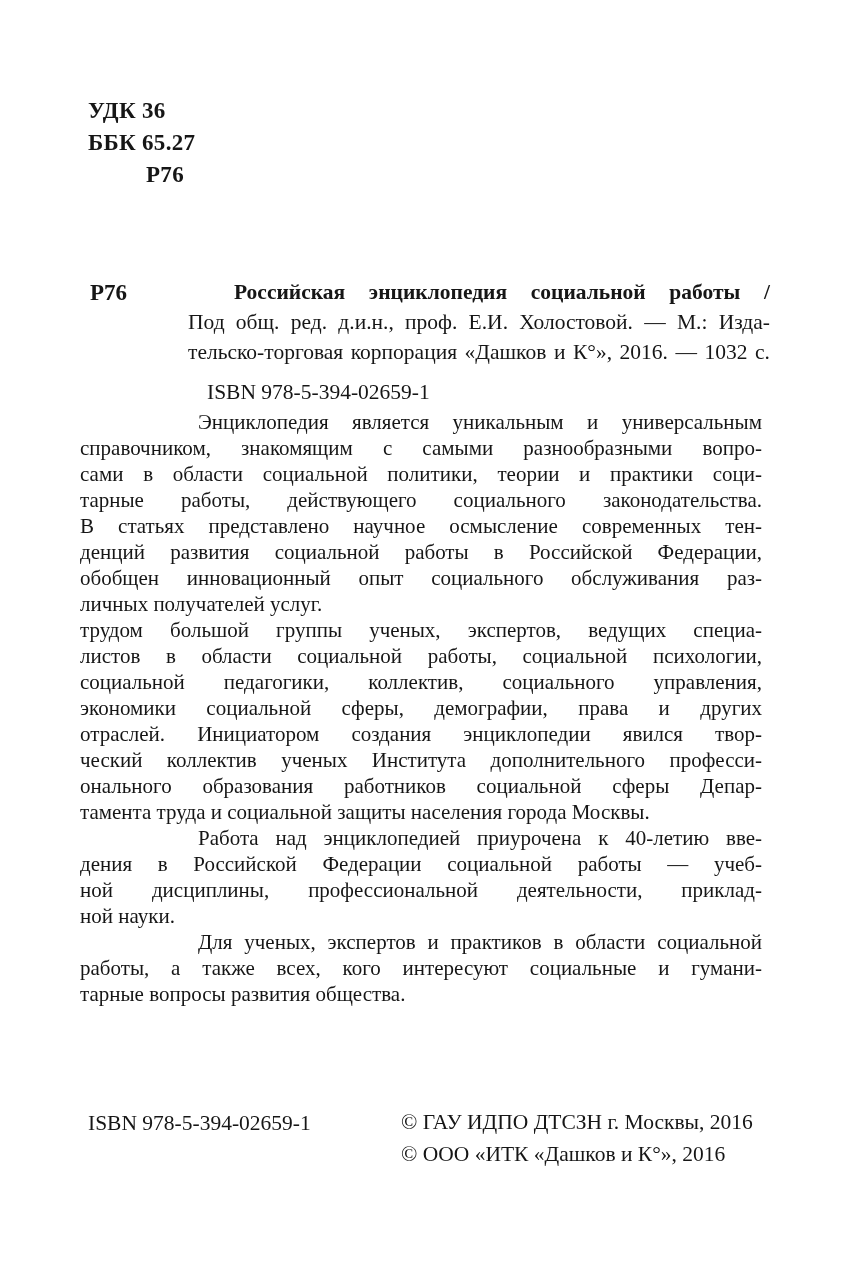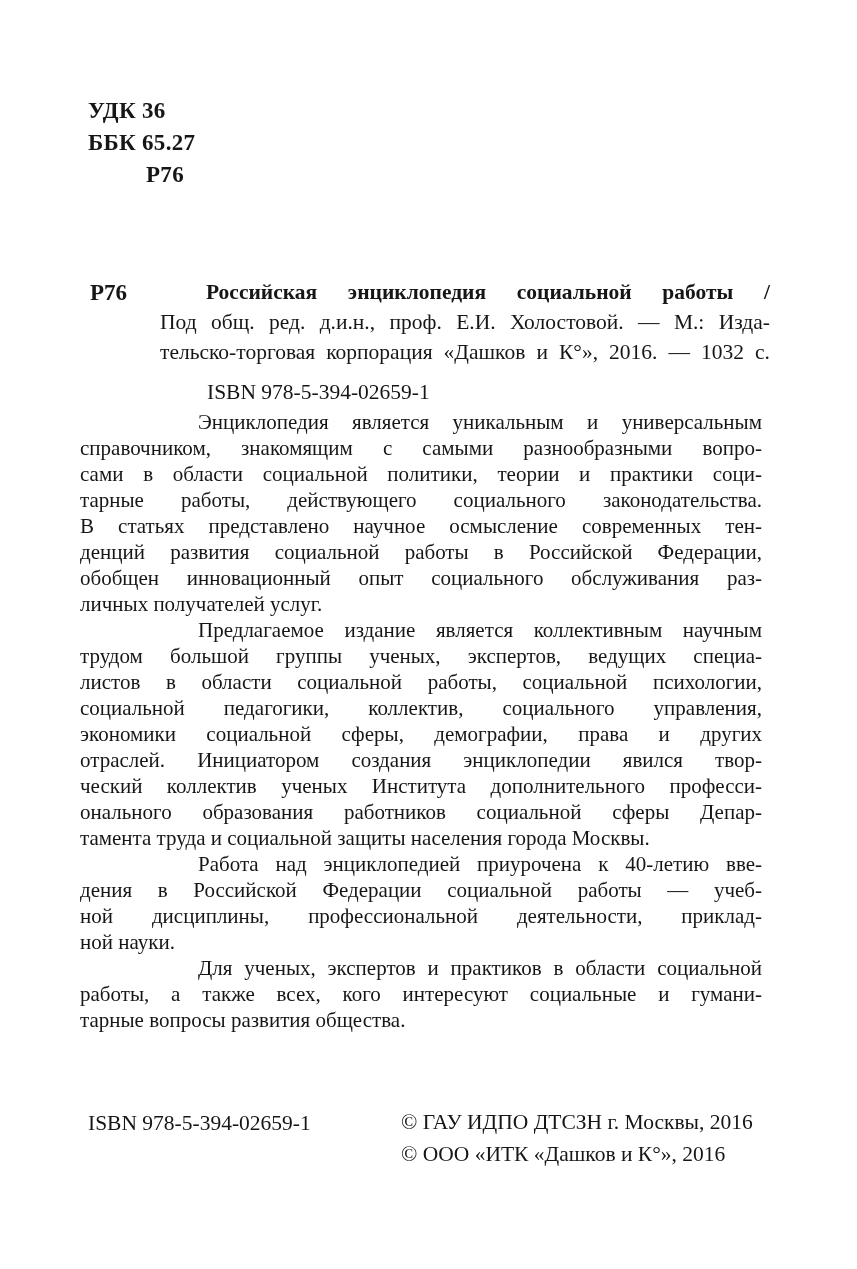--- a/index.html
+++ b/index.html
@@ -50,21 +50,21 @@
     font-size: 21.5px;
   }
   .entry-code {
     position: absolute;
     left: 2px;
     top: 3px;
     font-size: 23px;
     font-weight: 700;
   }
   .citation {
-    margin-left: 72px;
+    margin-left: 100px;
     line-height: 30px;
   }
   .citation .jl-first {
     font-weight: 700;
     text-indent: 46px;
   }
   .citation .jl-last {
     text-align-last: justify;
   }
   .entry-isbn {
@@ -132,21 +132,20 @@
         <div class="jline jl-first">Энциклопедия является уникальным и универсальным</div>
         <div class="jline">справочником, знакомящим с самыми разнообразными вопро-</div>
         <div class="jline">сами в области социальной политики, теории и практики соци-</div>
         <div class="jline">тарные работы, действующего социального законодательства.</div>
         <div class="jline">В статьях представлено научное осмысление современных тен-</div>
         <div class="jline">денций развития социальной работы в Российской Федерации,</div>
         <div class="jline">обобщен инновационный опыт социального обслуживания раз-</div>
         <div class="jline jl-last">личных получателей услуг.</div>
       </div>
     <div class="para">
-        <div class="jline jl-first">Предлагаемое издание является коллективным научным</div>
         <div class="jline">трудом большой группы ученых, экспертов, ведущих специа-</div>
         <div class="jline">листов в области социальной работы, социальной психологии,</div>
         <div class="jline">социальной педагогики, коллектив, социального управления,</div>
         <div class="jline">экономики социальной сферы, демографии, права и других</div>
         <div class="jline">отраслей. Инициатором создания энциклопедии явился твор-</div>
         <div class="jline">ческий коллектив ученых Института дополнительного професси-</div>
         <div class="jline">онального образования работников социальной сферы Депар-</div>
         <div class="jline jl-last">тамента труда и социальной защиты населения города Москвы.</div>
       </div>
     <div class="para">

